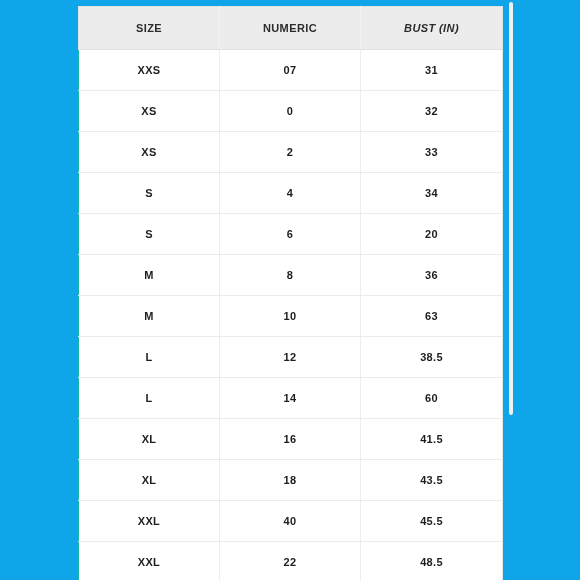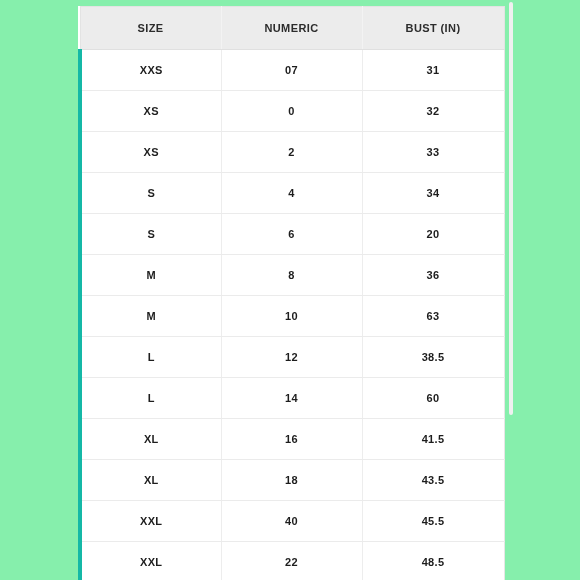--- a/index.html
+++ b/index.html
@@ -13,21 +13,21 @@
     position: relative;
     overflow: hidden;
     font-family: "Liberation Sans", sans-serif;
     -webkit-font-smoothing: antialiased;
   }
 
   
   #page {
     position: absolute;
     inset: 0;
-    background: #86efac;
+    background: #0ea5e9;
   }
 
   #size-chart-table {
     position: absolute;
     left: 78px;
     top: 6px;
     width: 424px;
     border-collapse: collapse;
     table-layout: fixed;
     background: #ffffff;
@@ -47,38 +47,38 @@
     letter-spacing: 0.4px;
     text-align: center;
     vertical-align: middle;
     padding: 0;
     border-top: 1px solid #e3e3e3;
     border-bottom: 1px solid #e0e0e0;
     border-right: 1px solid #f3f3f3;
     border-left: 1px solid #e8e8e8;
   }
   #size-chart-table thead th:first-child { border-left: 1px solid #e3e3e3; }
-  #size-chart-table thead th:last-child  { border-right: 1px solid #e3e3e3; }
+  #size-chart-table thead th:last-child  { border-right: 1px solid #e3e3e3; font-style: italic; }
 
   
   #size-chart-table tbody td {
     height: 40px;
     background: #ffffff;
     color: #1d1d1d;
     font-size: 11px;
     font-weight: bold;
     letter-spacing: 0.3px;
     text-align: center;
     vertical-align: middle;
     padding: 0;
     border-bottom: 1px solid #ebebeb;
     border-right: 1px solid #ededed;
     border-left: 1px solid #ededed;
   }
-  #size-chart-table tbody td:first-child { border-left: 4px solid #14b8a6; }
+  #size-chart-table tbody td:first-child { border-left: 1px solid #14b8a6; }
   #size-chart-table tbody td:last-child  { border-right: 1px solid #e6e6e6; text-align: center; }
   #size-chart-table tbody tr:last-child td { border-bottom: 1px solid #e0e0e0; }
 
   
   #page-scrollbar {
     position: absolute;
     left: 508px;
     top: 0px;
     width: 6px;
     height: 580px;

